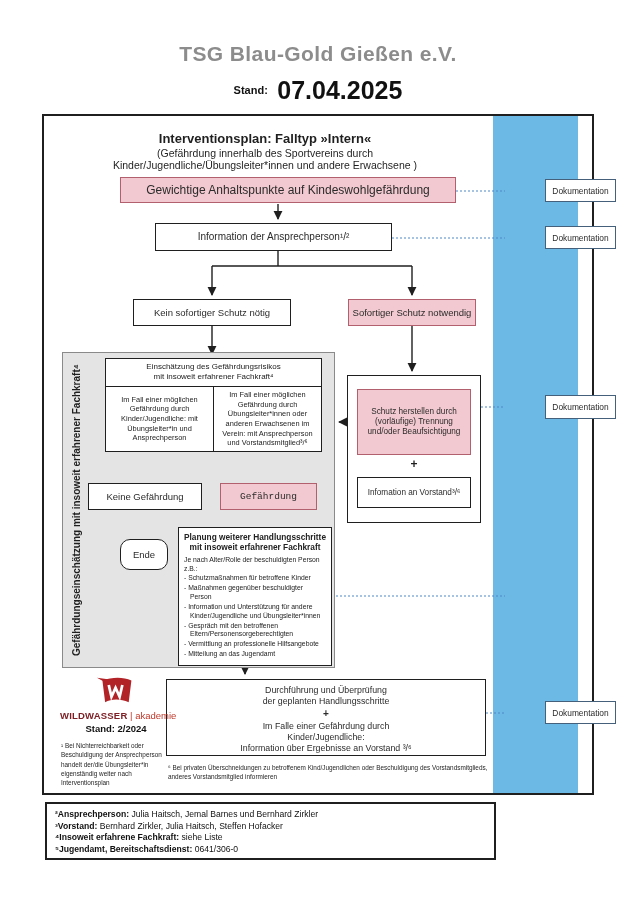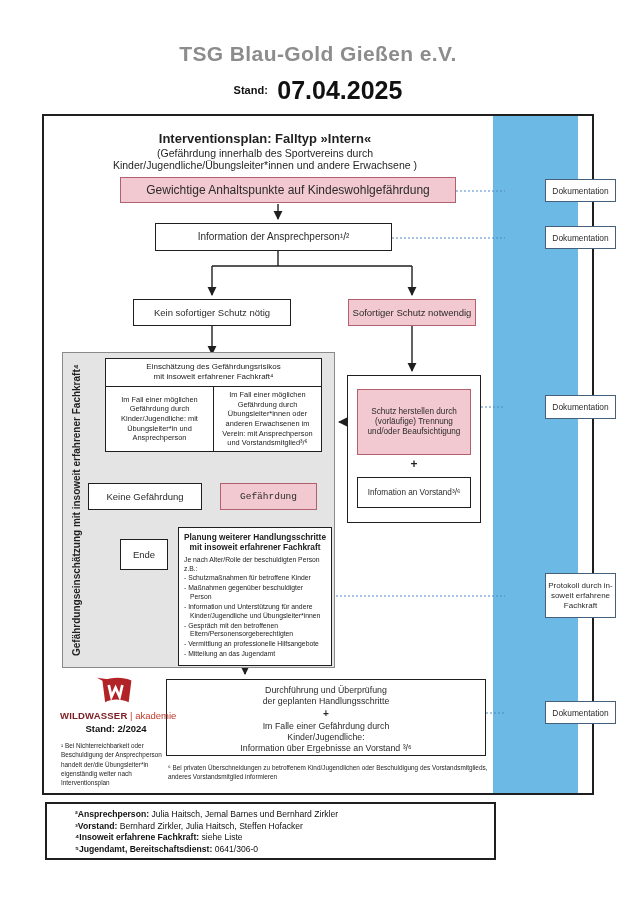--- a/index.html
+++ b/index.html
@@ -34,21 +34,21 @@
              text-align:center; line-height:25px; font-size:10px; font-weight:bold; color:#1f1f1f; }
 
   .risk-table { left:105px; top:358px; width:217px; height:94px; background:#fff; border:1px solid #1f1f1f; display:flex; flex-direction:column; }
   .risk-header { border-bottom:1px solid #1f1f1f; font-size:8px; padding:3px 2px; text-align:center; line-height:1.3; }
   .risk-cells { flex:1; display:flex; }
   .risk-cell { flex:1; font-size:7.4px; padding:2px 3px; display:flex; align-items:center; justify-content:center; text-align:center; line-height:1.3; }
   .risk-cell-left { border-right:1px solid #1f1f1f; }
 
   .n-keine { left:88px; top:483px; width:114px; height:27px; font-size:9.5px; }
   .n-gefaehr { left:220px; top:483px; width:97px; height:27px; font-size:9.5px;font-family:Liberation Mono, monospace; }
-  .n-ende { left:120px; top:539px; width:48px; height:31px; font-size:9.5px; }
+  .n-ende { left:120px; top:539px; width:48px; height:31px; font-size:9.5px;border-radius:10px; }
 
   .planning { left:178px; top:527px; width:154px; height:139px; background:#fff; border:1.5px solid #1f1f1f; padding:4px 5px 2px 5px; }
   .planning-title { font-size:8.3px; font-weight:bold; text-align:center; line-height:1.25; }
   .planning-intro { font-size:6.8px; line-height:1.3; margin-top:3px; }
   .planning-item { font-size:6.8px; line-height:1.3; padding-left:6px; text-indent:-6px; margin-top:1px; }
 
   .right-box { left:347px; top:375px; width:134px; height:148px; background:#fff; border:1.5px solid #1f1f1f; }
   .n-schutz { left:357px; top:389px; width:114px; height:66px; font-size:8.2px; padding:0 8px; }
   .plus-mid { left:347px; top:457px; width:134px; text-align:center; font-size:12px; font-weight:bold; color:#1f1f1f; }
   .n-infovor { left:357px; top:477px; width:114px; height:31px; font-size:8.2px; }
@@ -65,21 +65,21 @@
   .fn1 { left:61px; top:741px; width:108px; }
   .fn6 { left:168px; top:763px; width:335px; }
 
   .logo { left:60px; top:676px; width:112px; text-align:center; }
   .logo-row { font-size:9.5px; margin-top:1px; white-space:nowrap; }
   .logo-brand { font-weight:bold; color:#7d2025; letter-spacing:0.2px; }
   .logo-div { color:#c0392b; }
   .logo-prod { color:#c0392b; }
   .logo-stand { font-size:9.5px; font-weight:bold; color:#111; margin-top:2px; }
 
-  .footer-box { left:45px; top:802px; width:451px; height:58px; border:2px solid #1f1f1f; background:#fff; padding:5px 28px; }
+  .footer-box { left:45px; top:802px; width:451px; height:58px; border:2px solid #1f1f1f; background:#fff; padding:5px 8px; }
   .footer-line { font-size:8.6px; line-height:11.5px; color:#111; }
   .footer-lbl { font-weight:bold; }
 
   .connectors { left:0; top:0; width:636px; height:900px; pointer-events:none; }
 </style>
 </head>
 <body>
 
 <div class="page">
 
@@ -175,21 +175,20 @@
     <div>der geplanten Handlungsschritte</div>
     <div class="durch-plus">+</div>
     <div>Im Falle einer Gefährdung durch</div>
     <div>Kinder/Jugendliche:</div>
     <div>Information über Ergebnisse an Vorstand ³/⁶</div>
   </div>
 
   <div class="abs dok dok1">Dokumentation</div>
   <div class="abs dok dok2">Dokumentation</div>
   <div class="abs dok dok3">Dokumentation</div>
-  <div class="abs dok protokoll">Protokoll durch in-soweit erfahrene Fachkraft</div>
   <div class="abs dok dok4">Dokumentation</div>
 
   <div class="abs logo">
     <svg width="40" height="29" viewBox="0 0 44 32">
       <path d="M10 7 L1 2 L17 4 Z" fill="#b22328"></path>
       <path d="M7 5 C18 1 30 1 39 5 L36 29 C27 25 17 25 10 29 Z" fill="#b22328"></path>
       <path d="M14 10 L17 23 L21.5 13 L26 23 L29 10" fill="none" stroke="#fff" stroke-width="3"></path>
     </svg>
     <div class="logo-row">
       <span class="logo-brand">WILDWASSER</span>

